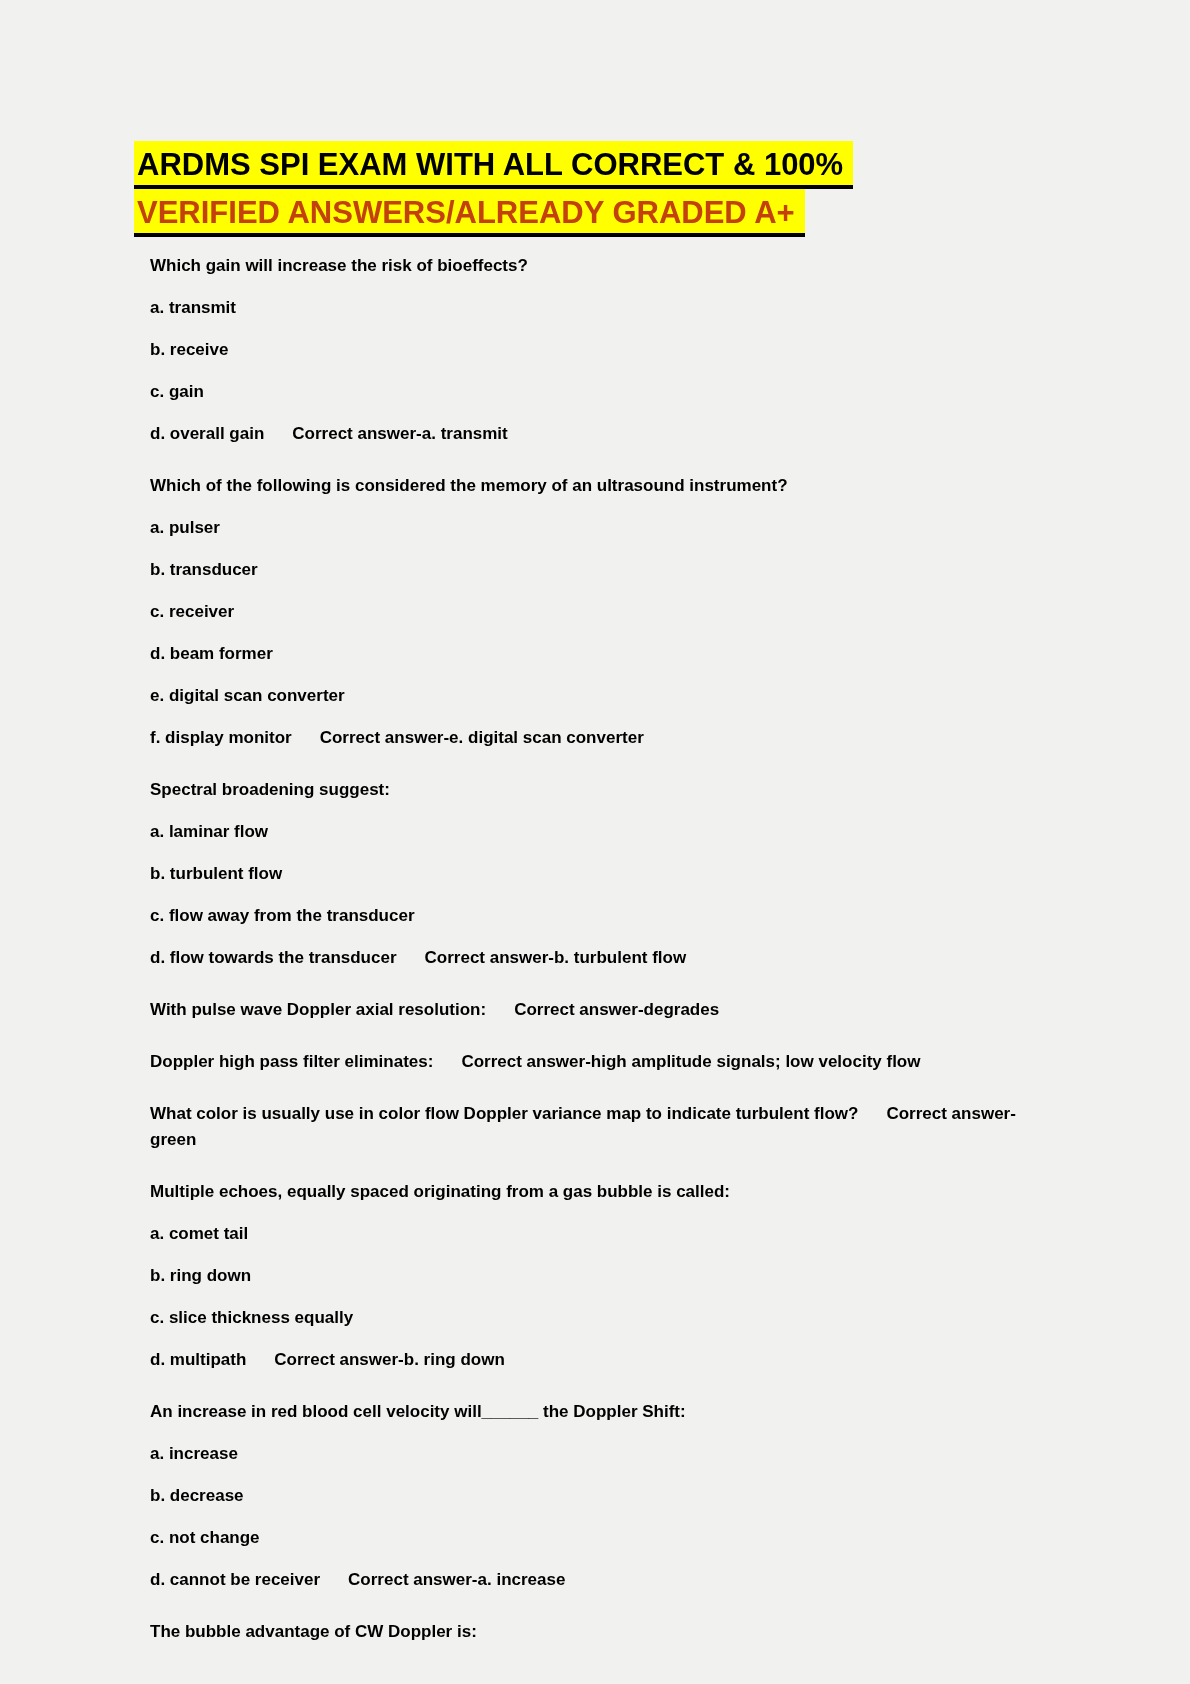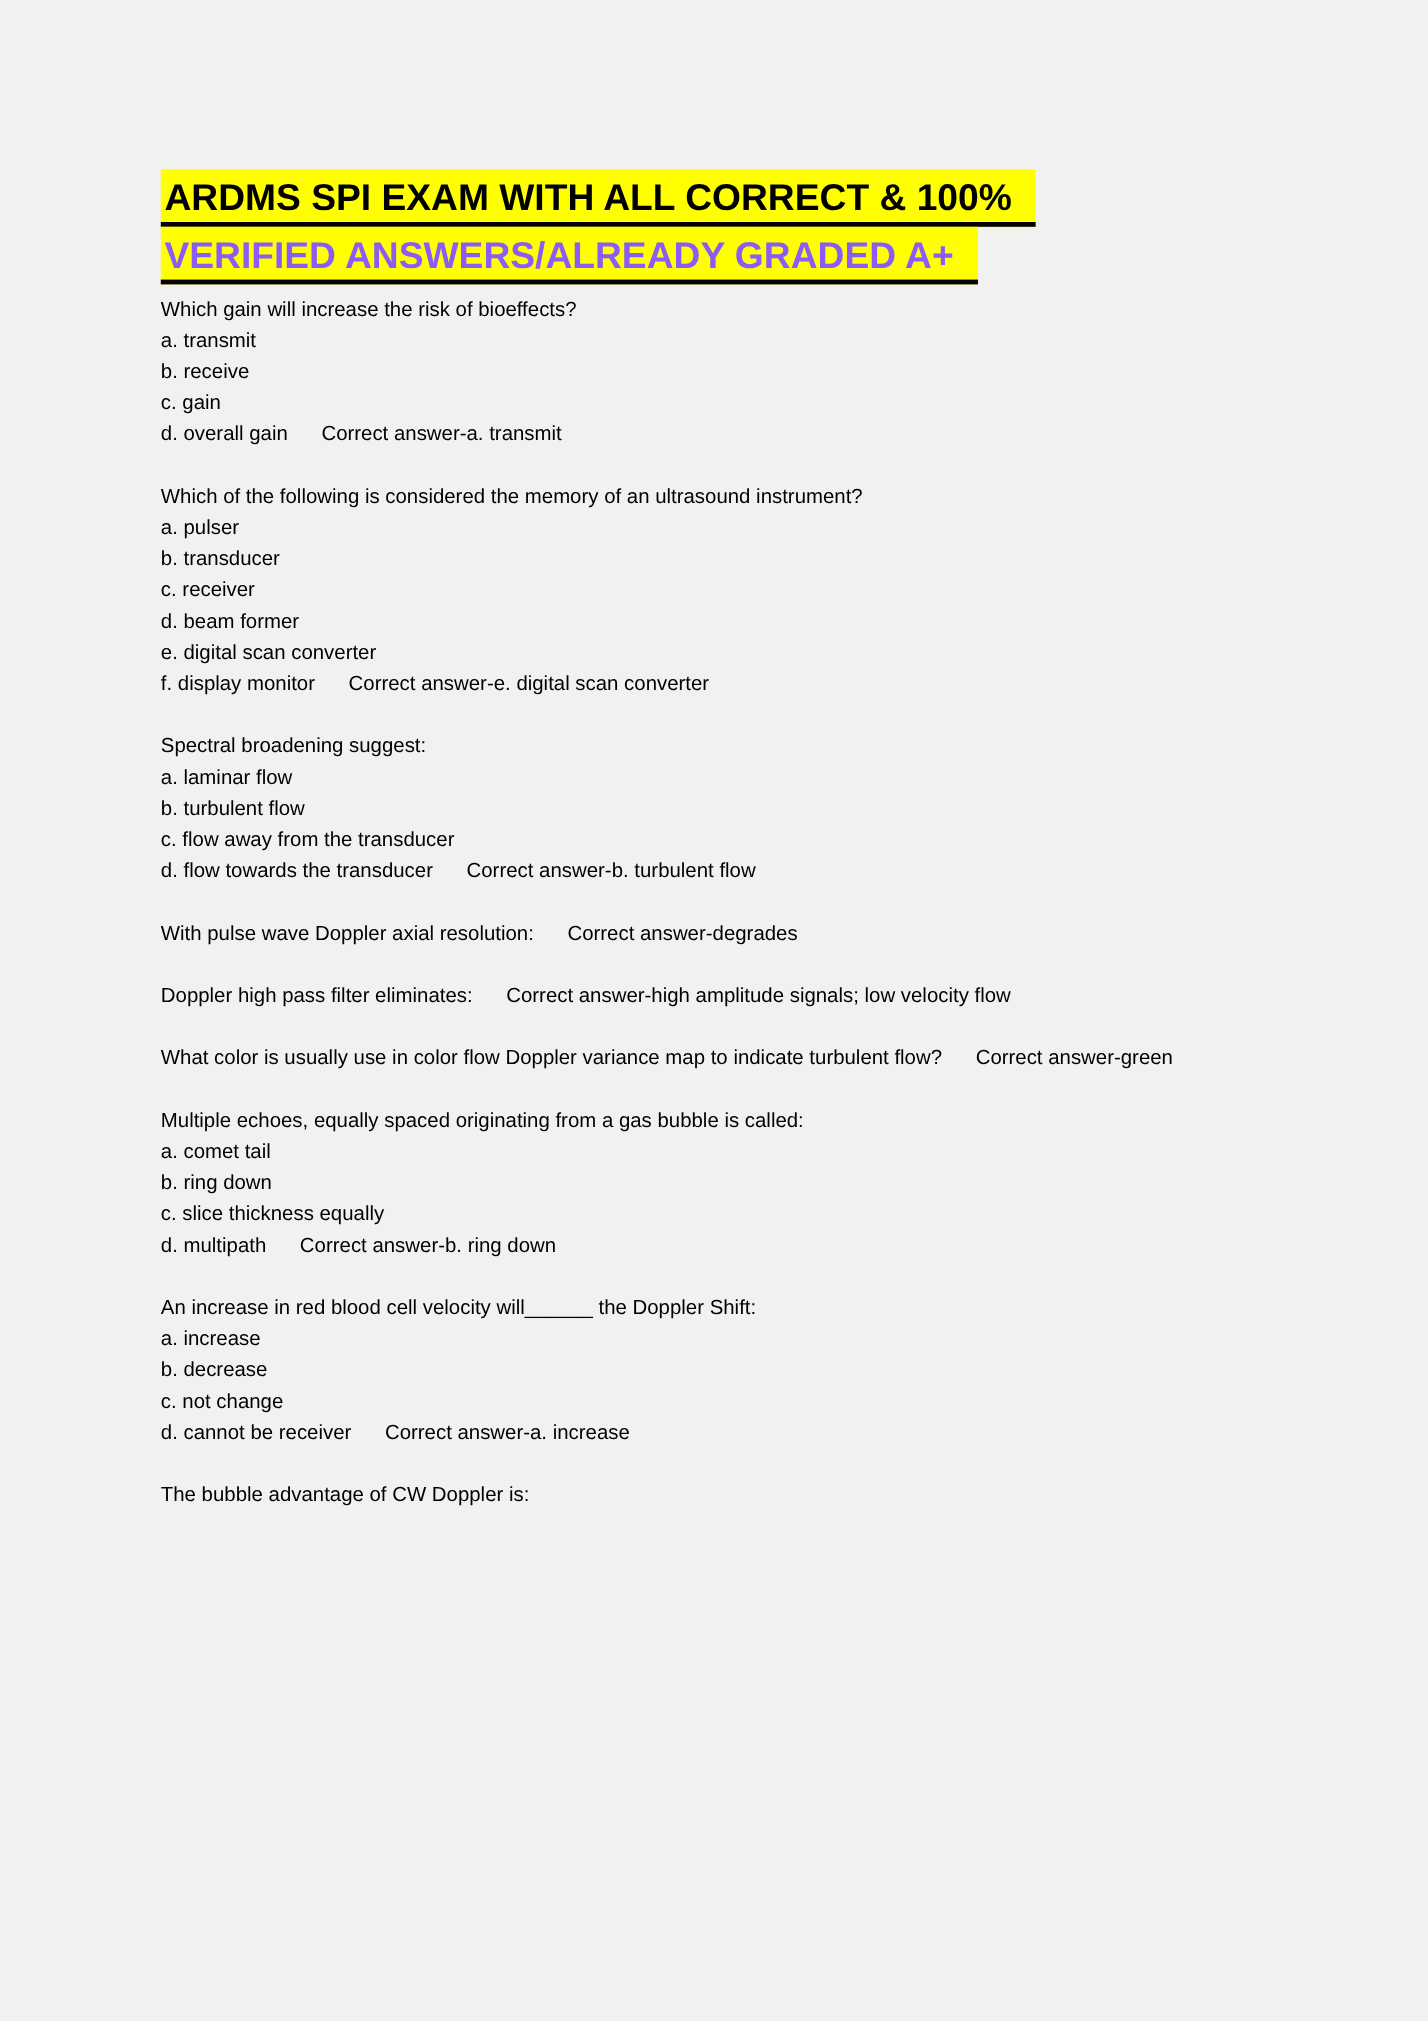--- a/index.html
+++ b/index.html
@@ -29,52 +29,53 @@
     display: block;
     line-height: 0; 
   }
   .hl {
     display: inline-block;
     background: #ffff00;
     border-bottom: 4px solid #000000;
     font-weight: bold;
     font-size: 31px;
     line-height: 37px;
-    padding: 5px 20px 2px 3px;
+    padding: 5px 10px 2px 3px;
     letter-spacing: 0px;
     white-space: nowrap;
   }
   
   .questions {
     font-size: 17px;
     line-height: 26px;
   }
   .q {
     margin: 0 0 26px 0;
   }
   .q:last-child {
     margin-bottom: 0;
   }
   .ln {
-    margin: 0;
+    margin: 16px;
     padding: 0;
+    font-weight: bold;
   }
   .gap {
     display: inline-block;
     width: 28px;
   }
 </style>
 </head>
 <body style="background: rgb(241, 241, 239);">
 
 <div class="page-content">
 
   <div class="doc-title">
     <span class="title-line"><span class="hl" style="background: rgb(255, 255, 0); color: rgb(0, 0, 0);">ARDMS SPI EXAM WITH ALL CORRECT &amp; 100%</span></span>
-    <span class="title-line"><span class="hl" style="background: rgb(255, 255, 0); color: #8b5cf6;">VERIFIED ANSWERS/ALREADY GRADED A+</span></span>
+    <span class="title-line"><span class="hl" style="background: rgb(255, 255, 0); color: #c2410c;">VERIFIED ANSWERS/ALREADY GRADED A+</span></span>
   </div>
 
   <div class="questions">
 
     <section class="q">
       <p class="ln">Which gain will increase the risk of bioeffects?</p>
       <p class="ln">a. transmit</p>
       <p class="ln">b. receive</p>
       <p class="ln">c. gain</p>
       <p class="ln"><span>d. overall gain</span><span class="gap"></span><span>Correct answer-a. transmit</span></p>

